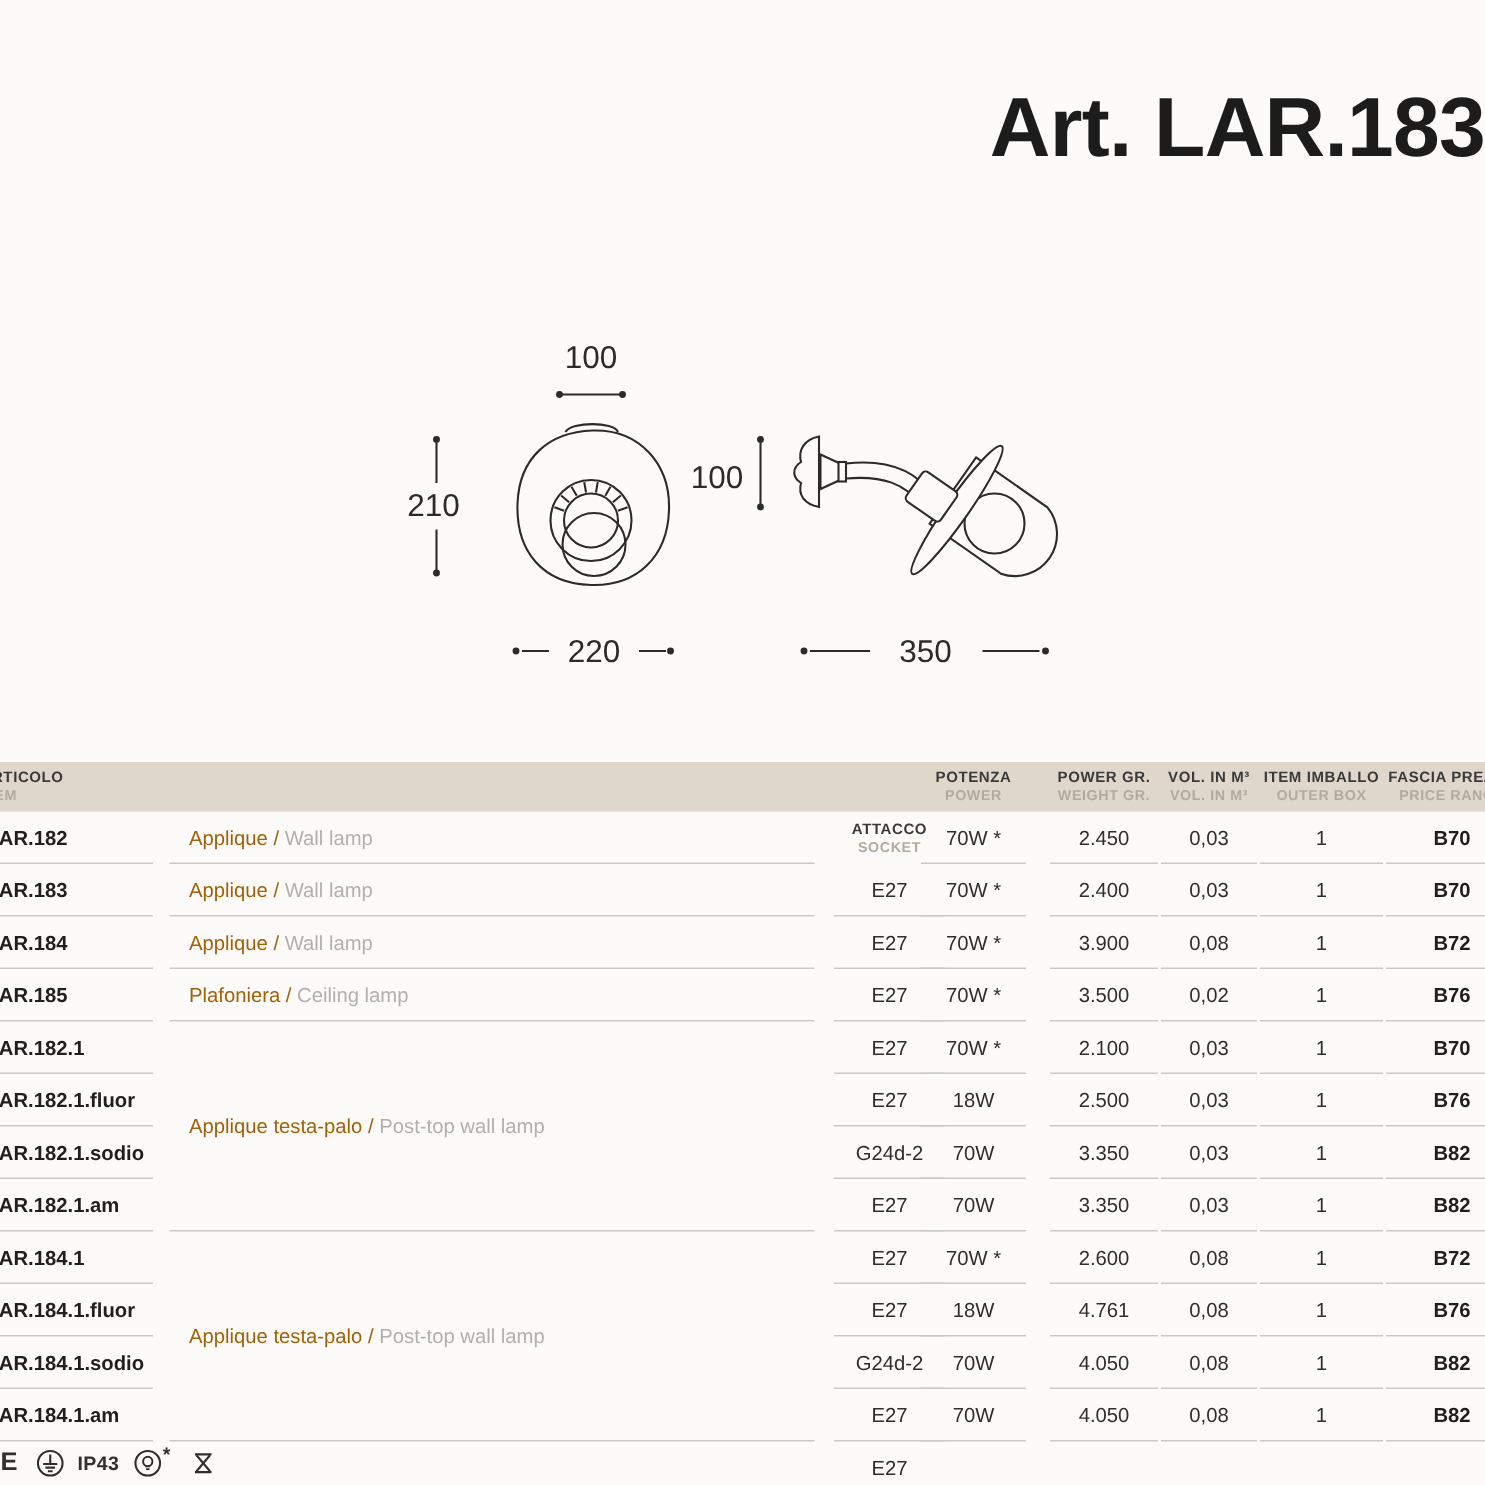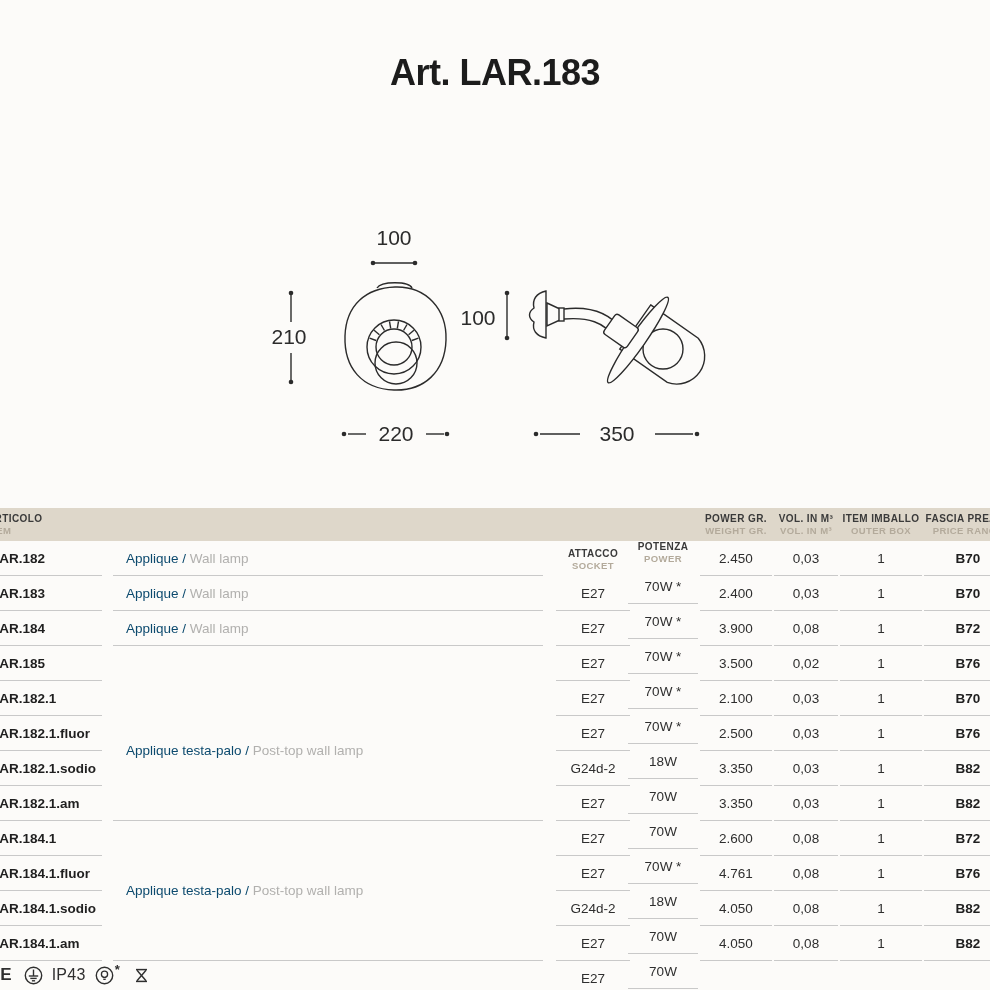--- a/index.html
+++ b/index.html
@@ -2,22 +2,22 @@
 <html><head>
 <meta charset="utf-8">
 <style>
   html,body{margin:0;padding:0;}
   body{
     width:990px;height:990px;position:relative;overflow:hidden;
     background:#fcfbf9;color:#262626;
     font-family:"Liberation Sans","DejaVu Sans",sans-serif;
   }
   .title{
-    position:absolute;top:52px;left:0;width:990px;text-align:center;
-    font-size:36px;font-weight:bold;color:#1c1c1c;letter-spacing:-0.5px;
+    position:absolute;top:52px;left:0;width:990px;text-align:right;
+    font-size:56px;font-weight:bold;color:#1c1c1c;letter-spacing:-0.5px;
   }
   svg.drawing{position:absolute;left:0;top:185px;}
   svg.drawing .ln{stroke:#2b2b2b;stroke-width:1.4;fill:none;}
   svg.drawing .fw{stroke:#2b2b2b;stroke-width:1.4;fill:#fcfbf9;}
   svg.drawing .dot{fill:#2b2b2b;stroke:none;}
   svg.drawing text{font-family:"Liberation Sans","DejaVu Sans",sans-serif;font-size:21px;fill:#2b2b2b;}
 
   
   .spec-table{position:absolute;left:-18px;top:508px;width:1030px;}
   .thead{position:relative;height:33px;background:#ded7ca;}
@@ -25,40 +25,40 @@
   .trow{position:relative;height:35px;}
   .cell,.hcell{position:absolute;top:0;height:100%;box-sizing:border-box;}
   .cell{display:flex;align-items:center;justify-content:center;
         font-size:13.5px;color:#2e2e2e;border-bottom:1px solid #c9c9c9;}
   .hcell{display:flex;flex-direction:column;justify-content:center;text-align:center;
          font-size:10px;font-weight:bold;color:#3a3a3a;letter-spacing:0.4px;line-height:11.5px;}
   .hcell .en{font-weight:bold;color:#b3aa9b;font-size:9.5px;}
   .c1{left:0;width:120px;}
   .c2{left:131px;width:430px;}
   .c3{left:574px;width:74px;margin-top:35px;}
-  .c4{left:646px;width:70px;margin-top:28px;}
+  .c4{left:632px;width:70px;}
   .c5{left:718px;width:72px;}
   .c6{left:792px;width:64px;}
   .c7{left:858px;width:82px;}
   .c8{left:942px;width:88px;}
   .hcell.c1{align-items:flex-start;padding-left:5px;text-align:left;}
   .hcell.c2{align-items:flex-start;padding-left:0;text-align:left;}
   .cell.c1{justify-content:flex-start;padding-left:9px;font-weight:bold;color:#1f1f1f;font-size:13.5px;}
   .cell.c8{font-weight:bold;color:#1f1f1f;}
   
   .desc-cell{position:absolute;left:131px;width:430px;box-sizing:border-box;
              display:flex;align-items:center;padding-left:13px;
              font-size:13.5px;border-bottom:1px solid #c9c9c9;}
-  .desc-cell .dark{color:#0c4a6e;white-space:pre;}
+  .desc-cell .dark{color:#a16207;white-space:pre;}
   .desc-cell .lite{color:#b1b0ae;white-space:pre;}
 
   
   .footer{position:absolute;left:-15px;top:962px;height:26px;display:flex;align-items:center;gap:9px;color:#2f2f2f;}
   .ce{font-size:17px;font-weight:bold;letter-spacing:3px;white-space:pre;}
-  .ip{font-size:16px;font-weight:normal;letter-spacing:0.3px;}
+  .ip{font-size:13px;font-weight:bold;letter-spacing:0.3px;}
   .ic{display:block;}
   .lampwrap{display:flex;align-items:flex-start;}
   .star{font-size:13px;font-weight:bold;line-height:8px;margin-left:1px;}
 </style>
 </head>
 <body>
 
 <div class="title">Art. LAR.183</div>
 
 <svg class="drawing" width="990" height="280" viewBox="0 185 990 280">
@@ -270,20 +270,24 @@
       <span class="dark">Applique / </span>
         <span class="lite">Wall lamp</span>
     </div>
     <div class="desc-cell" style="top:35px;height:35px;">
       <span class="dark">Applique / </span>
         <span class="lite">Wall lamp</span>
     </div>
     <div class="desc-cell" style="top:70px;height:35px;">
       <span class="dark">Applique / </span>
         <span class="lite">Wall lamp</span>
+    </div>
+    <div class="desc-cell" style="top:105px;height:35px;">
+      <span class="dark">Plafoniera / </span>
+        <span class="lite">Ceiling lamp</span>
     </div>
     <div class="desc-cell" style="top:140px;height:140px;">
       <span class="dark">Applique testa-palo / </span>
         <span class="lite">Post-top wall lamp</span>
     </div>
     <div class="desc-cell" style="top:280px;height:140px;">
       <span class="dark">Applique testa-palo / </span>
         <span class="lite">Post-top wall lamp</span>
     </div>
   </div>

